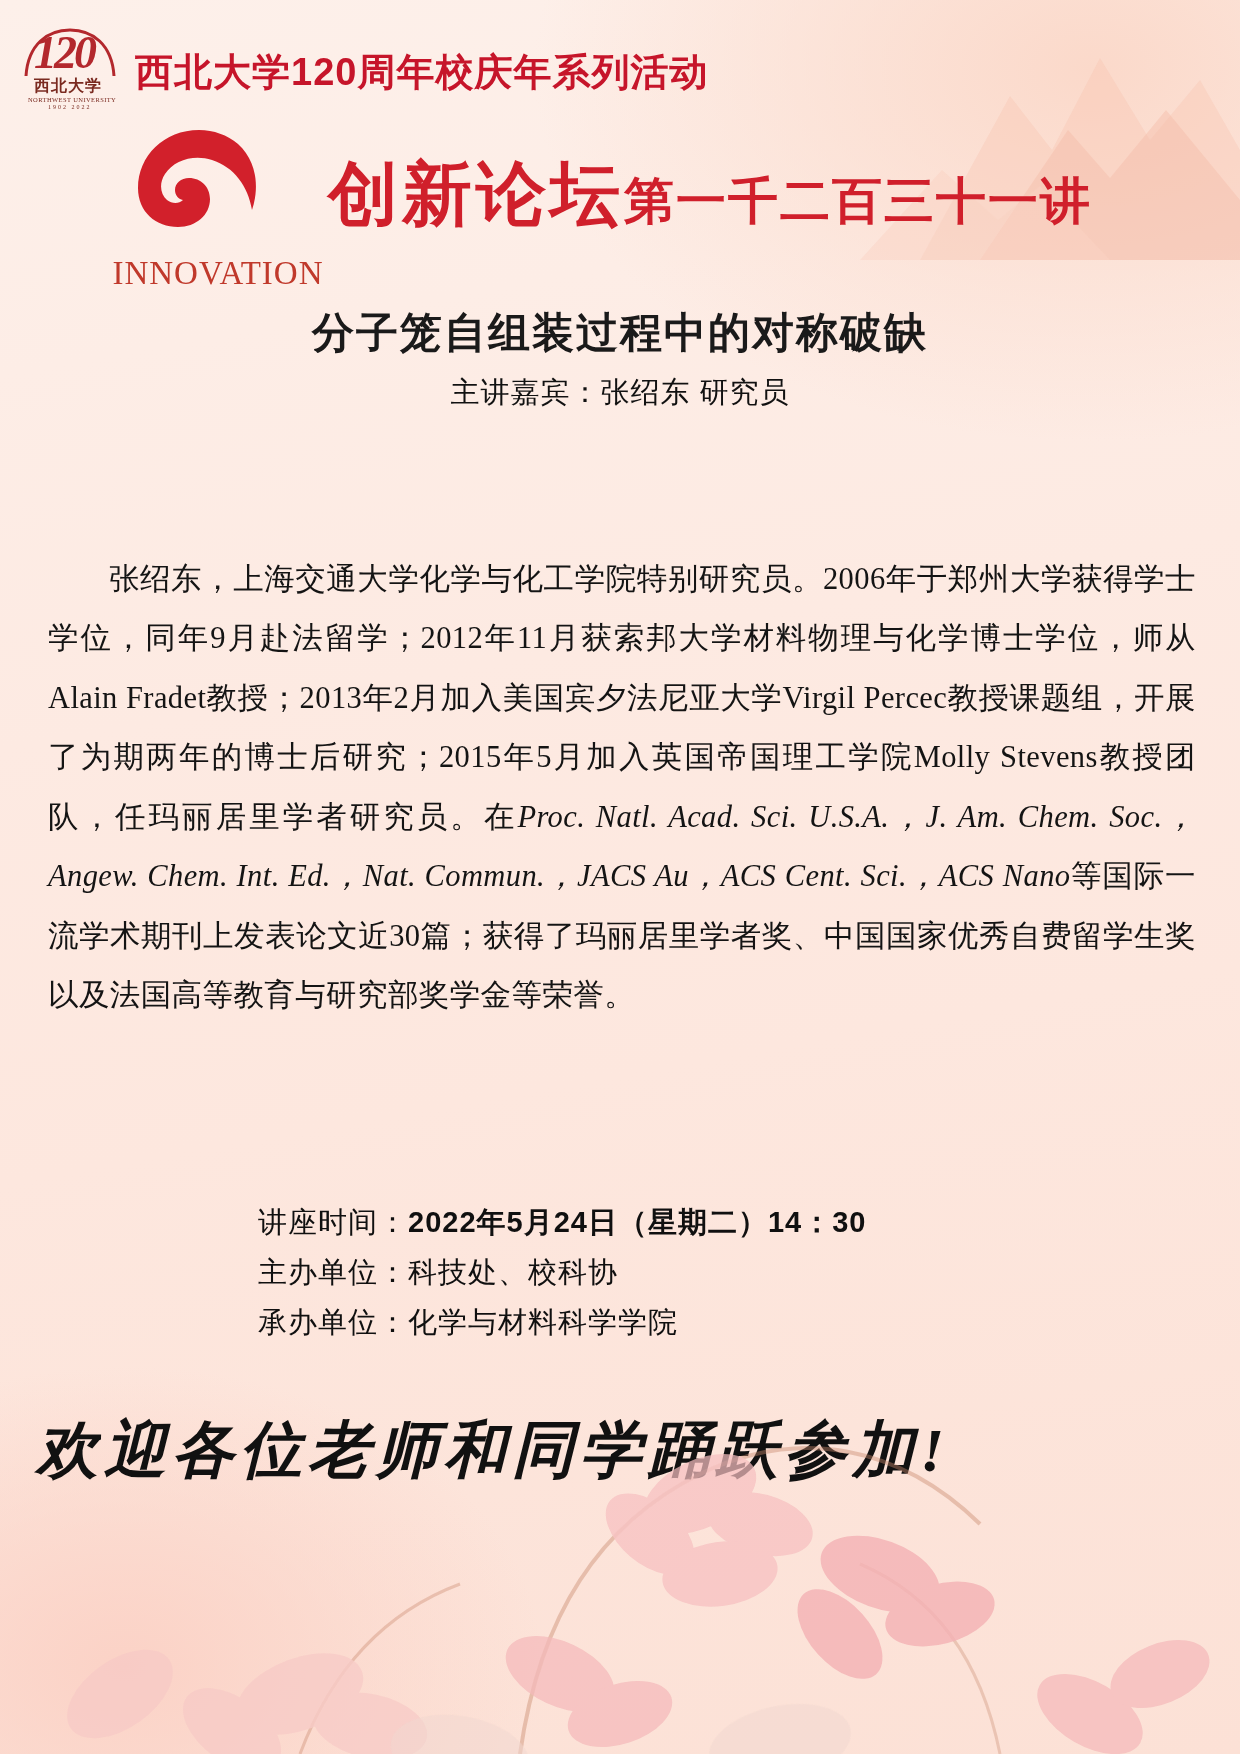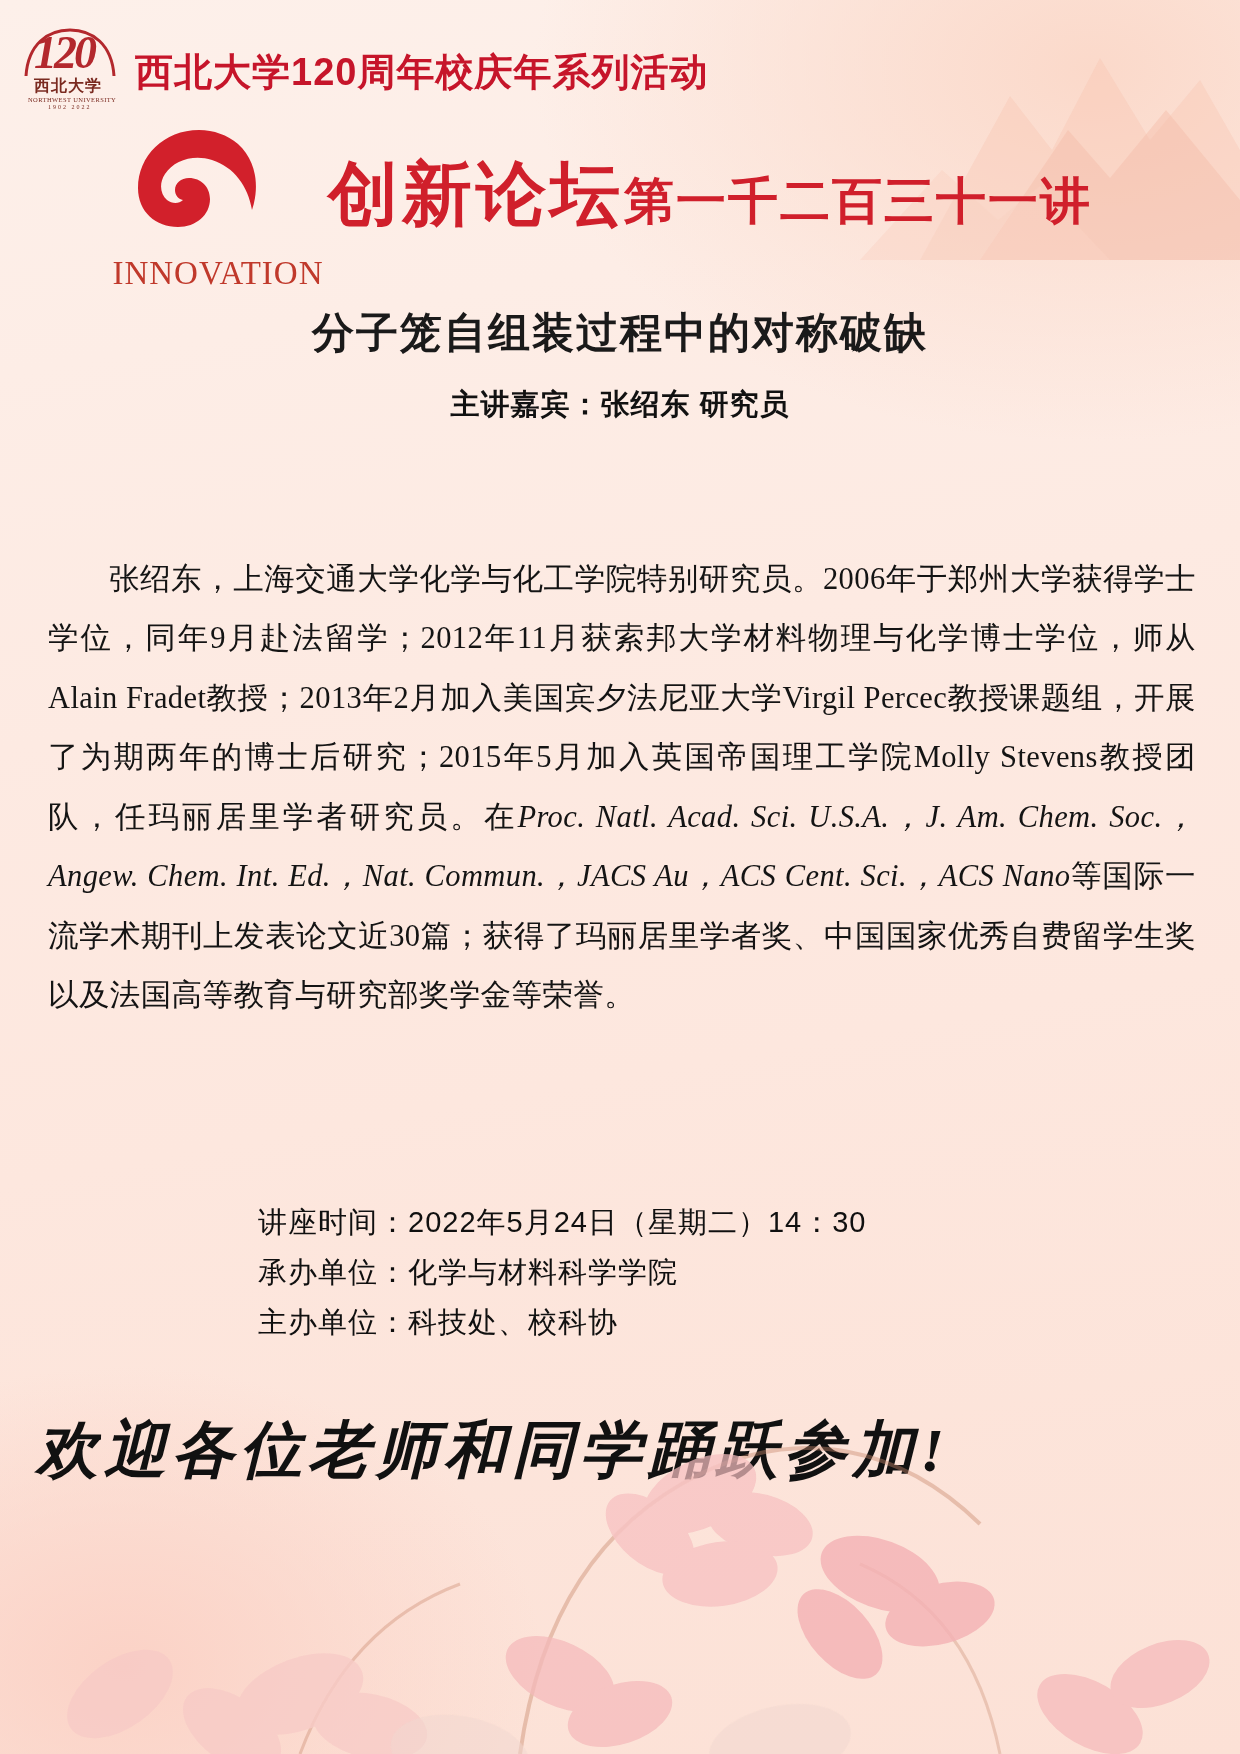--- a/index.html
+++ b/index.html
@@ -146,24 +146,24 @@
     top: 305px; left: 0; width: 1240px;
     text-align: center;
     font-family: "Liberation Sans", sans-serif;
     font-weight: bold;
     font-size: 42px;
     color: #1a1a1a;
     letter-spacing: 2px;
   }
   .speaker-lines {
     position: absolute;
-    top: 382px; left: 0; width: 1240px;
-    text-align: center;
-    font-family: "Liberation Sans", sans-serif;
-    font-weight: bold;
+    top: 370px; left: 0; width: 1240px;
+    text-align: center;
+    font-family: "Liberation Sans", sans-serif;
+    font-weight: normal;
     font-size: 29px;
     color: #111;
     line-height: 1.55;
   }
   .speaker-lines div { letter-spacing: 1px; }
 
   
   .bio {
     position: absolute;
     top: 550px; left: 48px;
@@ -181,21 +181,21 @@
   
   .info {
     position: absolute;
     top: 1198px; left: 258px;
     font-family: "Liberation Sans", sans-serif;
     font-size: 29px;
     color: #101010;
     line-height: 1.72;
   }
   .info div { letter-spacing: 1px; }
-  .info b { font-weight: normal; }
+  .info b { font-weight: bold; }
 
   
   .welcome {
     position: absolute;
     top: 1408px; left: 0; width: 986px;
     text-align: center;
     font-family: "Liberation Serif", serif;
     font-weight: bold;
     font-style: italic;
     font-size: 62px;
@@ -243,22 +243,22 @@
   <div class="lecture-title">分子笼自组装过程中的对称破缺</div>
 
   <div class="speaker-lines">
     <div>主讲嘉宾：张绍东  研究员</div>
   </div>
 
   <div class="bio"><span>张绍东，上海交通大学化学与化工学院特别研究员。2006年于郑州大学获得学士学位，同年9月赴法留学；2012年11月获索邦大学材料物理与化学博士学位，师从Alain Fradet教授；2013年2月加入美国宾夕法尼亚大学Virgil Percec教授课题组，开展了为期两年的博士后研究；2015年5月加入英国帝国理工学院Molly Stevens教授团队，任玛丽居里学者研究员。在</span><i>Proc. Natl. Acad. Sci. U.S.A.，J. Am. Chem. Soc.，Angew. Chem. Int. Ed.，Nat. Commun.，JACS Au，ACS Cent. Sci.，ACS Nano</i><span>等国际一流学术期刊上发表论文近30篇；获得了玛丽居里学者奖、中国国家优秀自费留学生奖以及法国高等教育与研究部奖学金等荣誉。</span></div>
 
   <div class="info">
     <div><span>讲座时间：</span><b>2022年5月24日（星期二）14：30</b></div>
+    <div><span>主办单位：</span><span>科技处、校科协</span></div>
     <div><span>承办单位：</span><span>化学与材料科学学院</span></div>
-    <div><span>主办单位：</span><span>科技处、校科协</span></div>
   </div>
 
   <div class="welcome">欢迎各位老师和同学踊跃参加!</div>
 
   <svg class="blossom-wash" viewBox="0 0 1240 700" preserveAspectRatio="none">
     <g opacity=".85">
       <path d="M520 700 C540 560 600 470 700 420 C800 372 900 392 980 470" stroke="#c98a6e" stroke-width="4" fill="none" opacity=".5"></path>
       <path d="M300 700 C330 620 380 560 460 530" stroke="#c98a6e" stroke-width="3" fill="none" opacity=".45"></path>
       <path d="M1000 700 C980 600 930 540 860 510" stroke="#c98a6e" stroke-width="3" fill="none" opacity=".4"></path>
       <g fill="#f6bfc0" opacity=".85">

